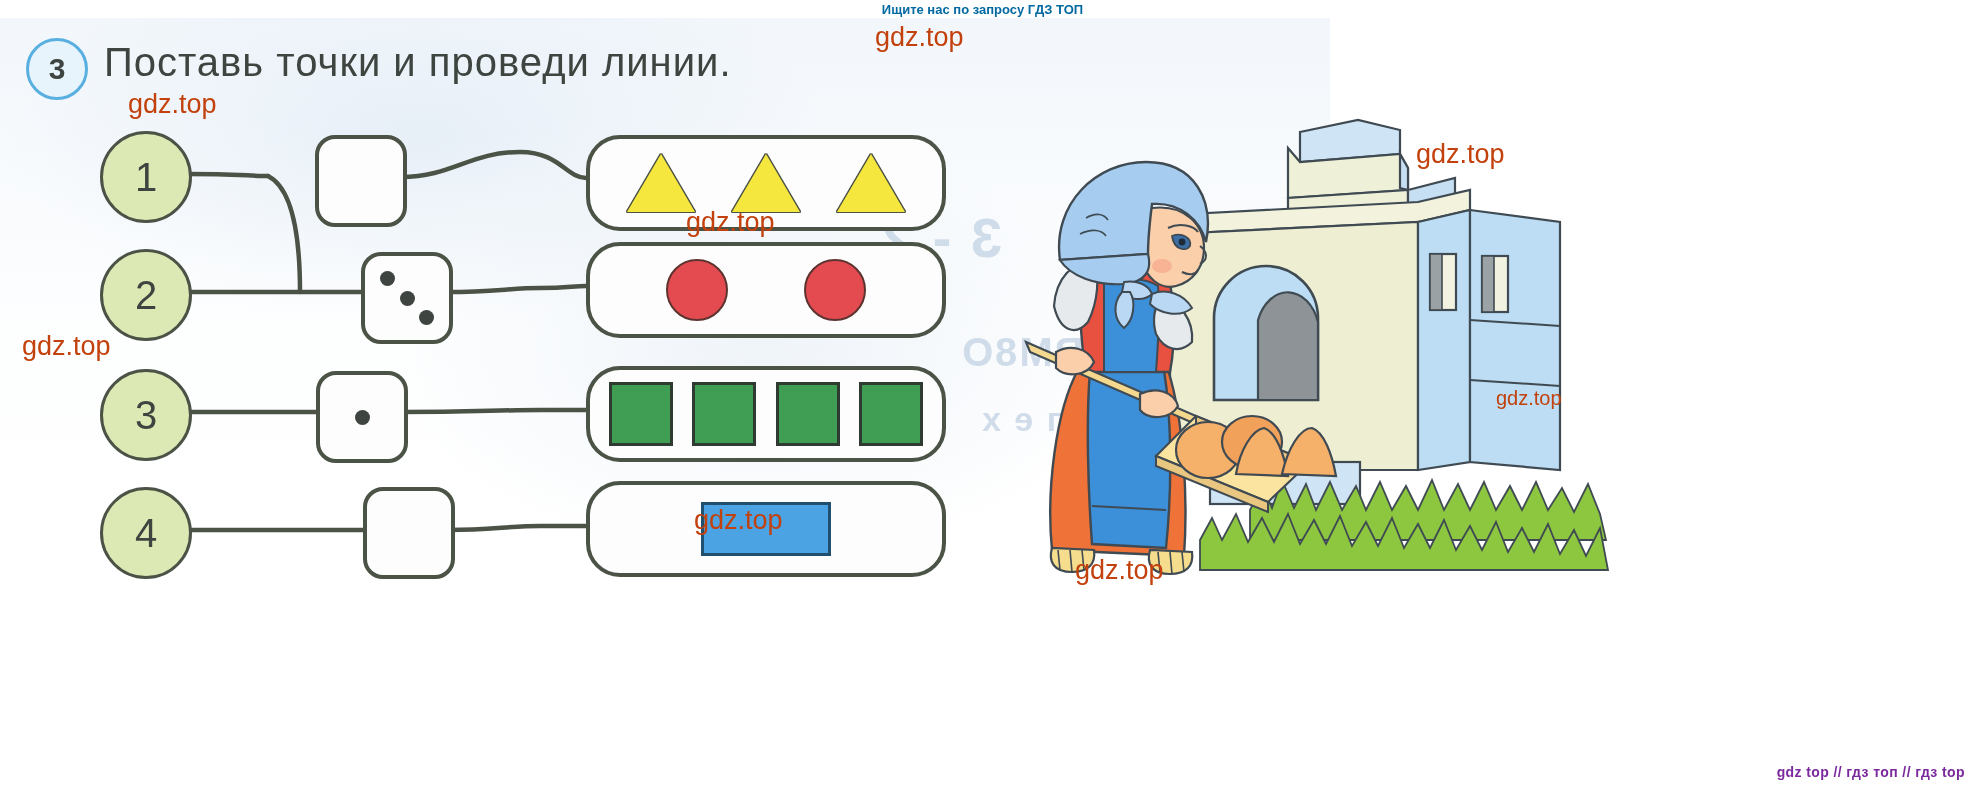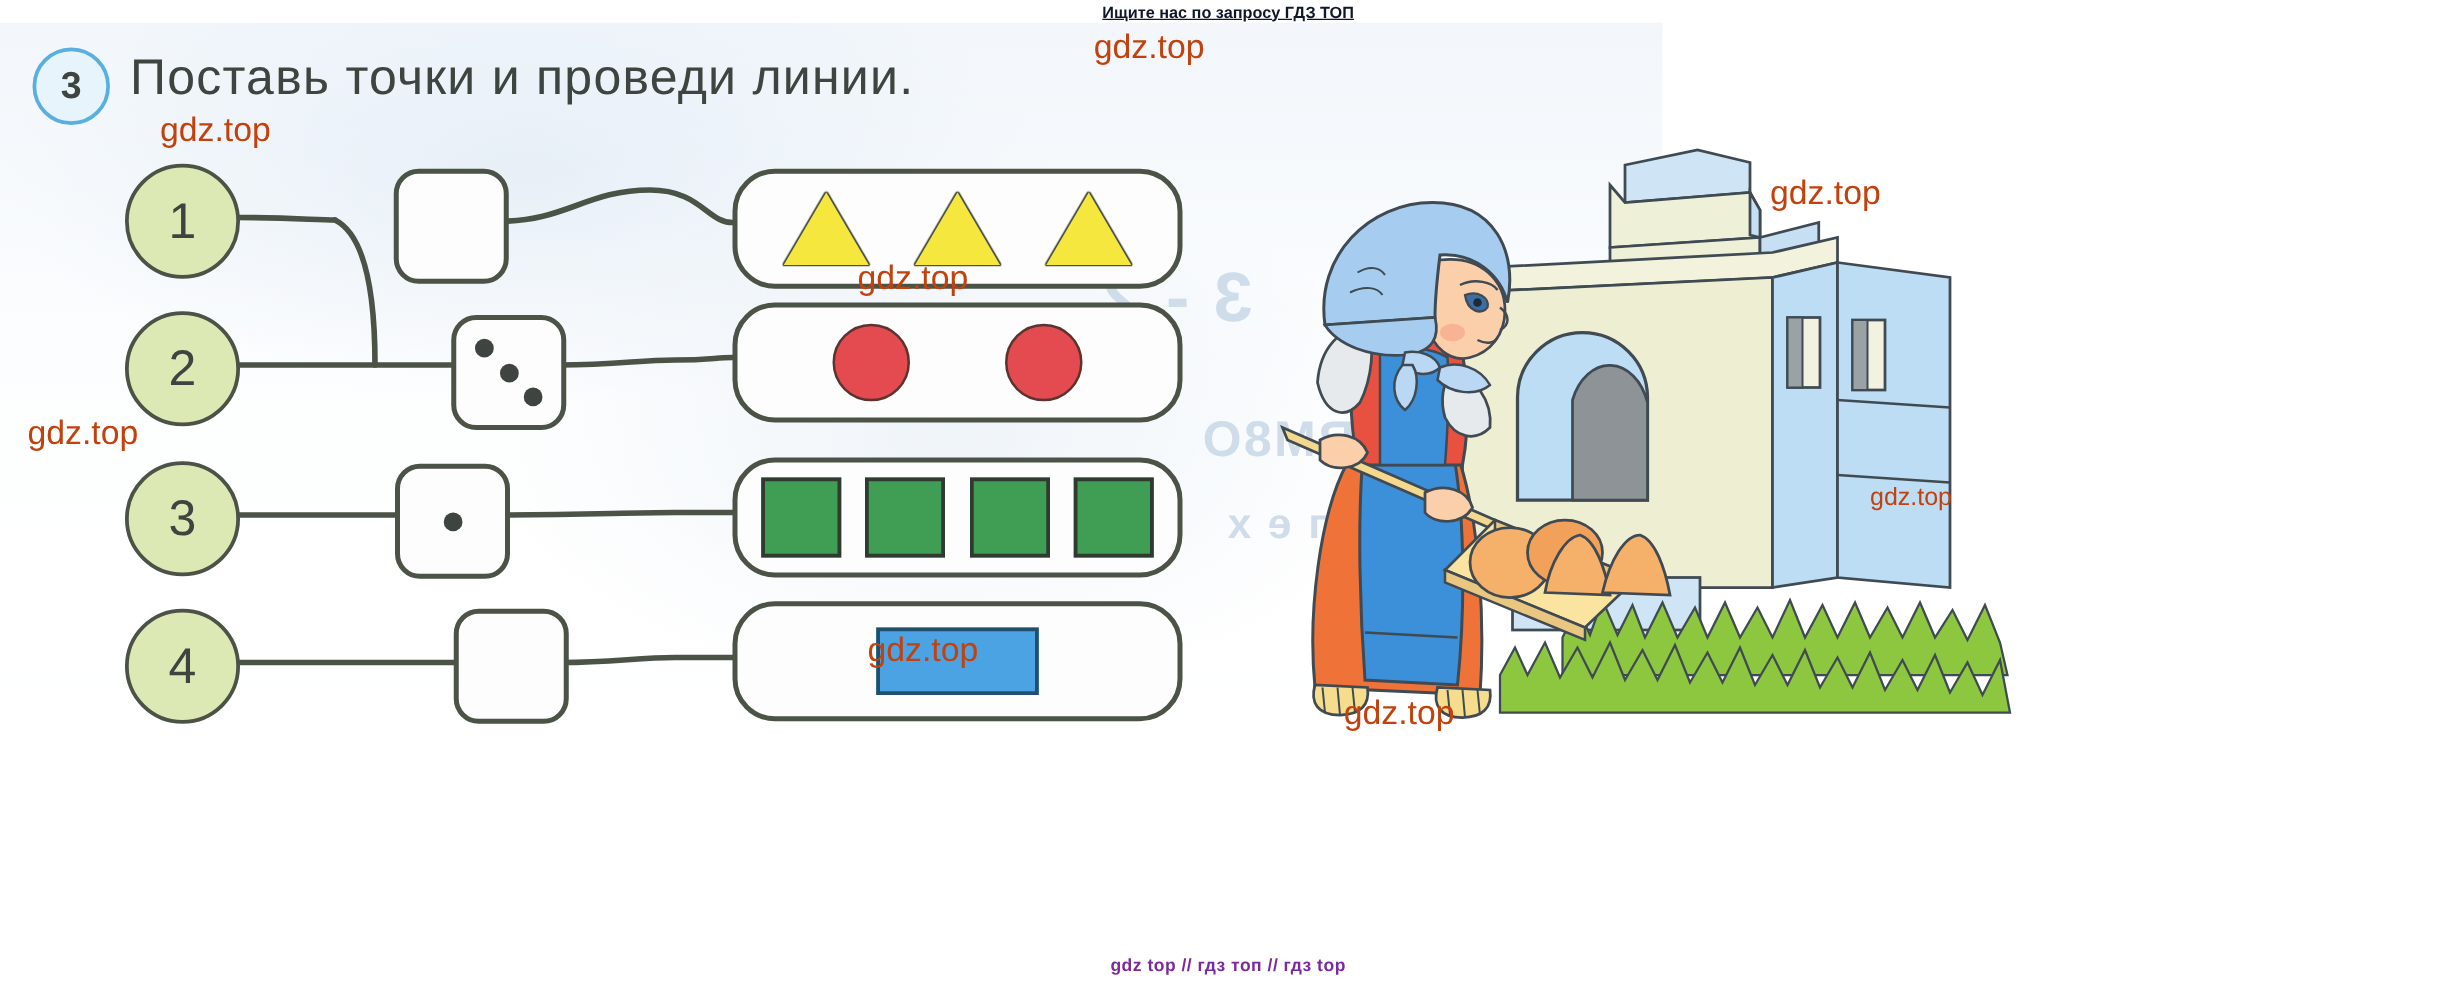--- a/index.html
+++ b/index.html
@@ -21,25 +21,25 @@
   .ghost{
     position:absolute;color:#c9d7e6;font-weight:700;
     letter-spacing:2px;pointer-events:none;user-select:none;opacity:.85;
   }
 
   .topbar{
     position:absolute;left:0;top:0;width:100%;height:18px;
     display:flex;align-items:center;justify-content:center;
     background:#ffffff;z-index:40;
   }
-  .topbar span{color:#0f172a;font-size:13px;font-weight:700;text-decoration:underline;}
+  .topbar span{color:#0369a1;font-size:13px;font-weight:700;}
 
   .bottombar{
     position:absolute;left:0;bottom:4px;width:100%;height:22px;
-    display:flex;align-items:center;justify-content:center;z-index:40;
+    display:flex;align-items:center;justify-content:flex-end;z-index:40;
   }
   .bottombar span{color:#7b2a9e;font-size:14px;font-weight:700;letter-spacing:.4px;}
 
   
   .task-badge{
     position:absolute;left:26px;top:38px;width:56px;height:56px;border-radius:50%;
     border:3px solid #59b0e0;background:#e8f4fb;
     display:flex;align-items:center;justify-content:center;
     font-size:30px;font-weight:700;color:#3e443f;z-index:12;
   }

